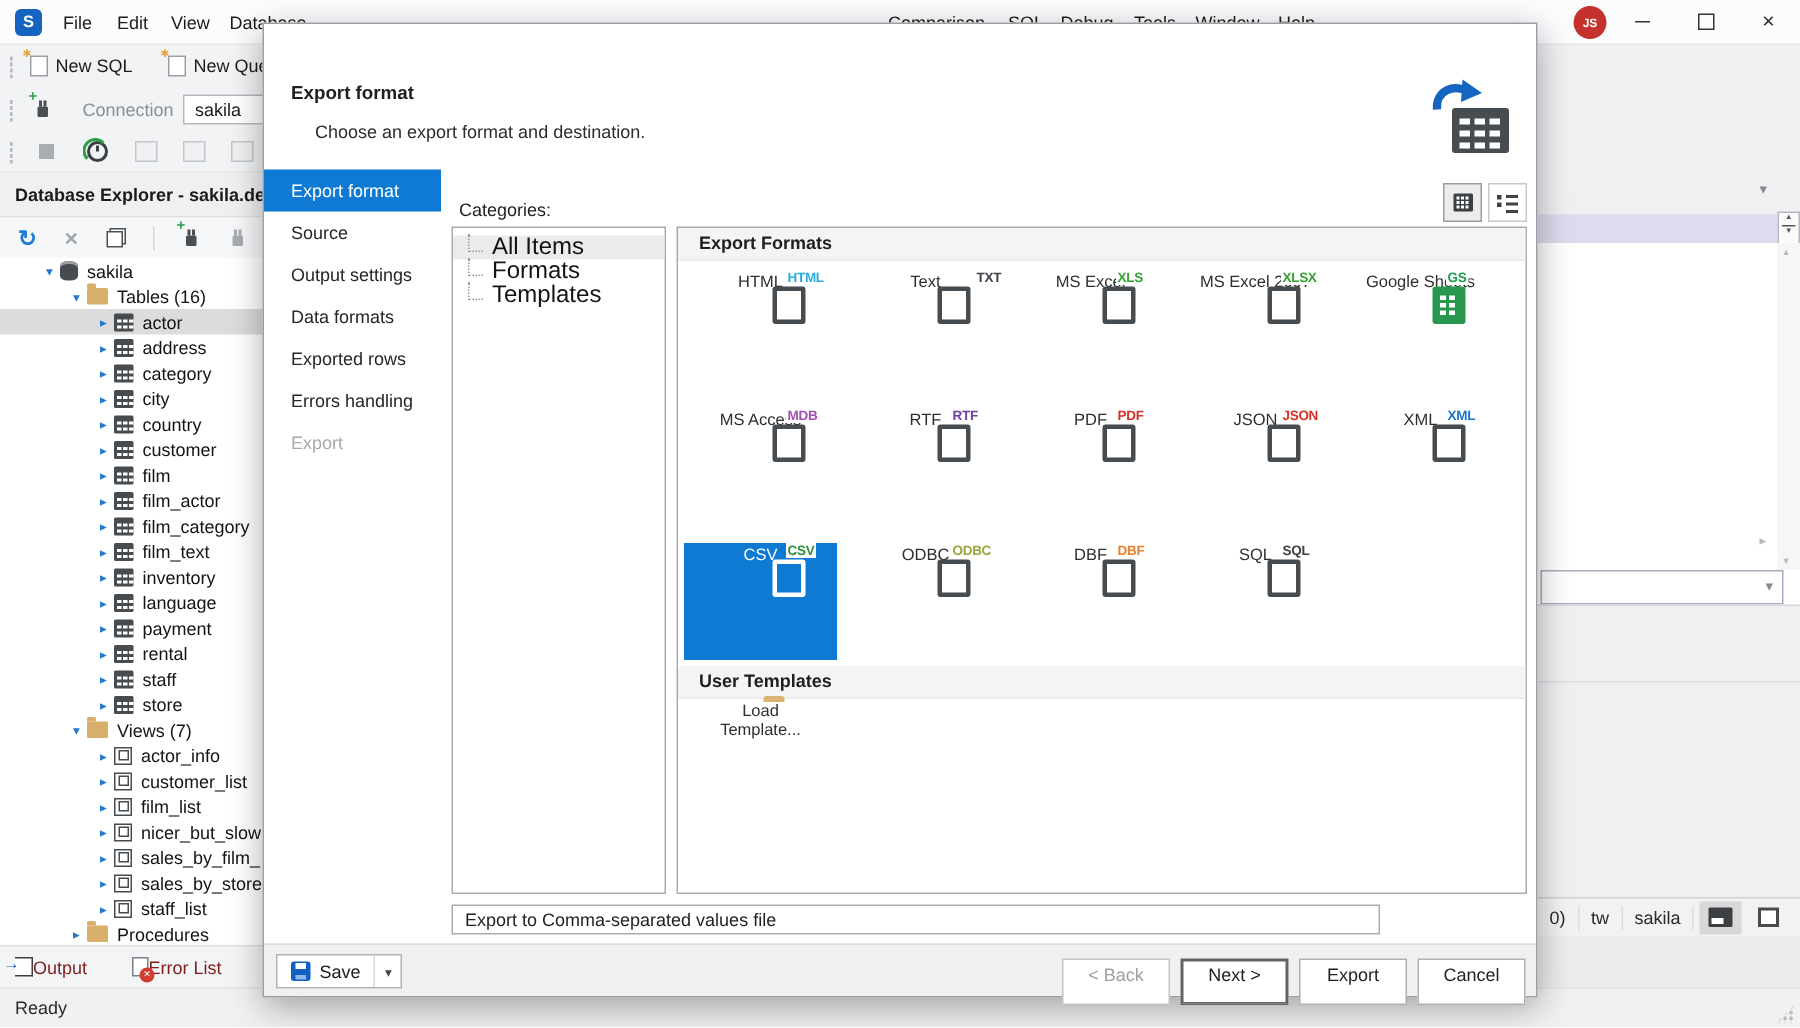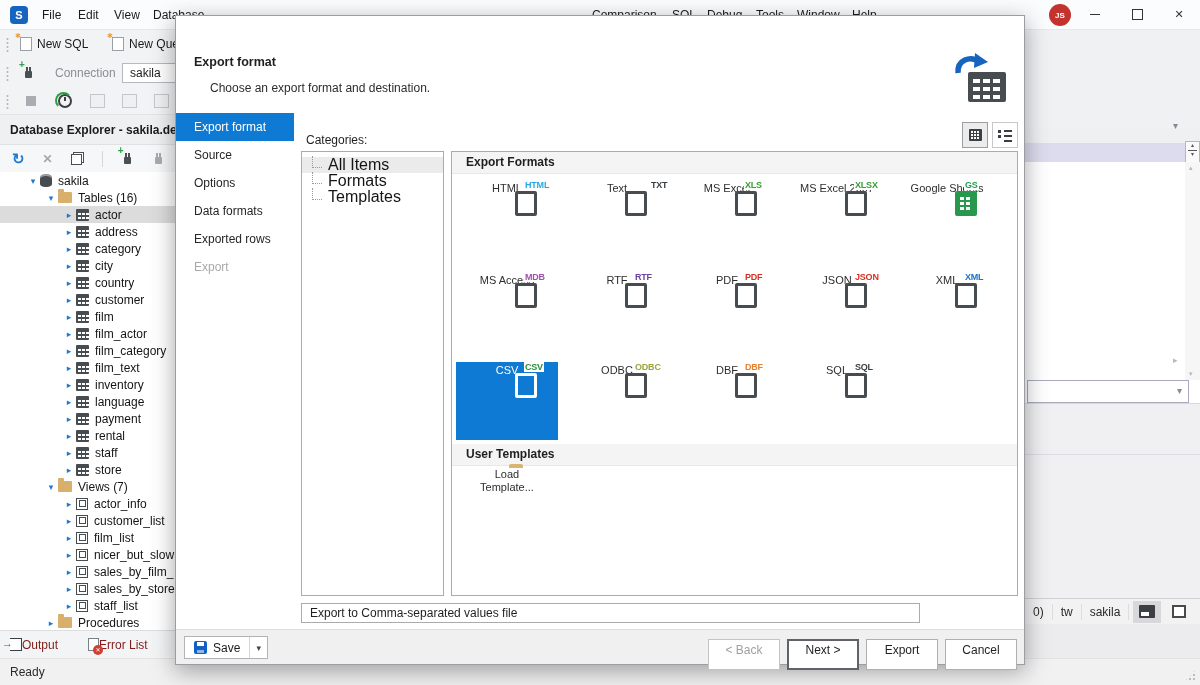--- a/index.html
+++ b/index.html
@@ -432,23 +432,24 @@
           <path d="M4 21 C3 8, 16 3, 26 10" stroke="#1565c0" stroke-width="5.5" fill="none"></path>
           <polygon points="21,1 34,10 20,16" fill="#1565c0"></polygon>
         </svg>
         <span class="ei-table"></span>
       </span>
     </div>
 
     <div class="wnav">
       <div class="item selected">Export format</div>
       <div class="item">Source</div>
-      <div class="item">Options</div>
+      <div class="item">Output settings</div>
       <div class="item">Data formats</div>
       <div class="item">Exported rows</div>
+      <div class="item">Errors handling</div>
       <div class="item disabled">Export</div>
     </div>
 
     <span class="catlabel">Categories:</span>
 
     <span class="viewbtn pressed" style="left:786px">
         <span class="ic-gridv"></span>
       </span>
     <span class="viewbtn" style="left:816px">
         <span class="ic-listv"></span>

